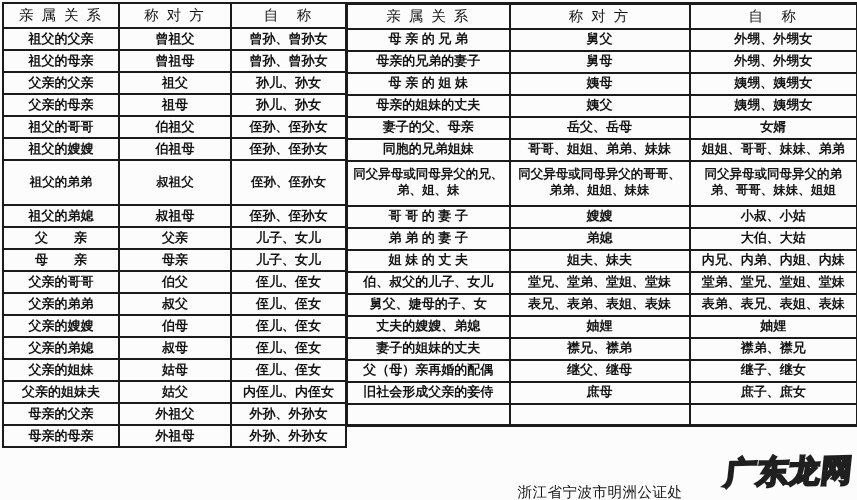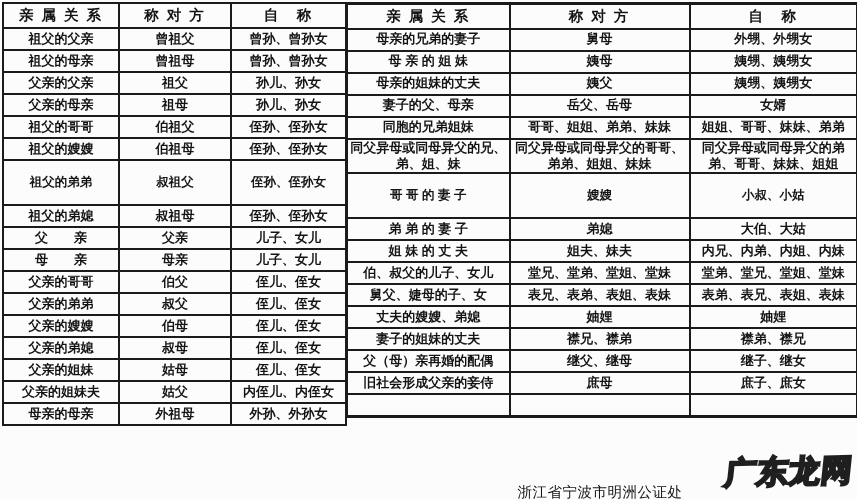--- a/index.html
+++ b/index.html
@@ -32,21 +32,21 @@
   table.kinship th, table.kinship td {
     border: 2px solid var(--line);
     text-align: center;
     vertical-align: middle;
     padding: 0 2px;
     overflow: hidden;
   }
   table.kinship thead tr { height: 25px; }
   table.kinship th {
     font-size: 14.5px;
-    font-weight: bold;
+    font-weight: normal;
     letter-spacing: 2px;
   }
   table.kinship tbody tr { height: 22px; }
   table.kinship tbody tr:nth-child(7) { height: 45px; }
   table.kinship td {
     font-size: 13px;
     font-weight: bold;
     line-height: 1.25;
     word-break: break-all;
   }
@@ -168,20 +168,25 @@
           <td>父亲的姐妹</td>
           <td>姑母</td>
           <td>侄儿、侄女</td>
         </tr>
         <tr>
           <td>父亲的姐妹夫</td>
           <td>姑父</td>
           <td>内侄儿、内侄女</td>
         </tr>
         <tr>
+          <td>母亲的父亲</td>
+          <td>外祖父</td>
+          <td>外孙、外孙女</td>
+        </tr>
+        <tr>
           <td>母亲的母亲</td>
           <td>外祖母</td>
           <td>外孙、外孙女</td>
         </tr>
       </tbody>
   </table>
 
   <table class="kinship right">
     <colgroup>
       <col style="width:163px">
@@ -190,20 +195,25 @@
     </colgroup>
     <thead>
       <tr>
         <th>亲 属 关 系</th>
         <th>称 对 方</th>
         <th>自　称</th>
       </tr>
     </thead>
     <tbody>
         <tr>
+          <td>母 亲 的 兄 弟</td>
+          <td>舅父</td>
+          <td>外甥、外甥女</td>
+        </tr>
+        <tr>
           <td>母亲的兄弟的妻子</td>
           <td>舅母</td>
           <td>外甥、外甥女</td>
         </tr>
         <tr>
           <td>母 亲 的 姐 妹</td>
           <td>姨母</td>
           <td>姨甥、姨甥女</td>
         </tr>
         <tr>

